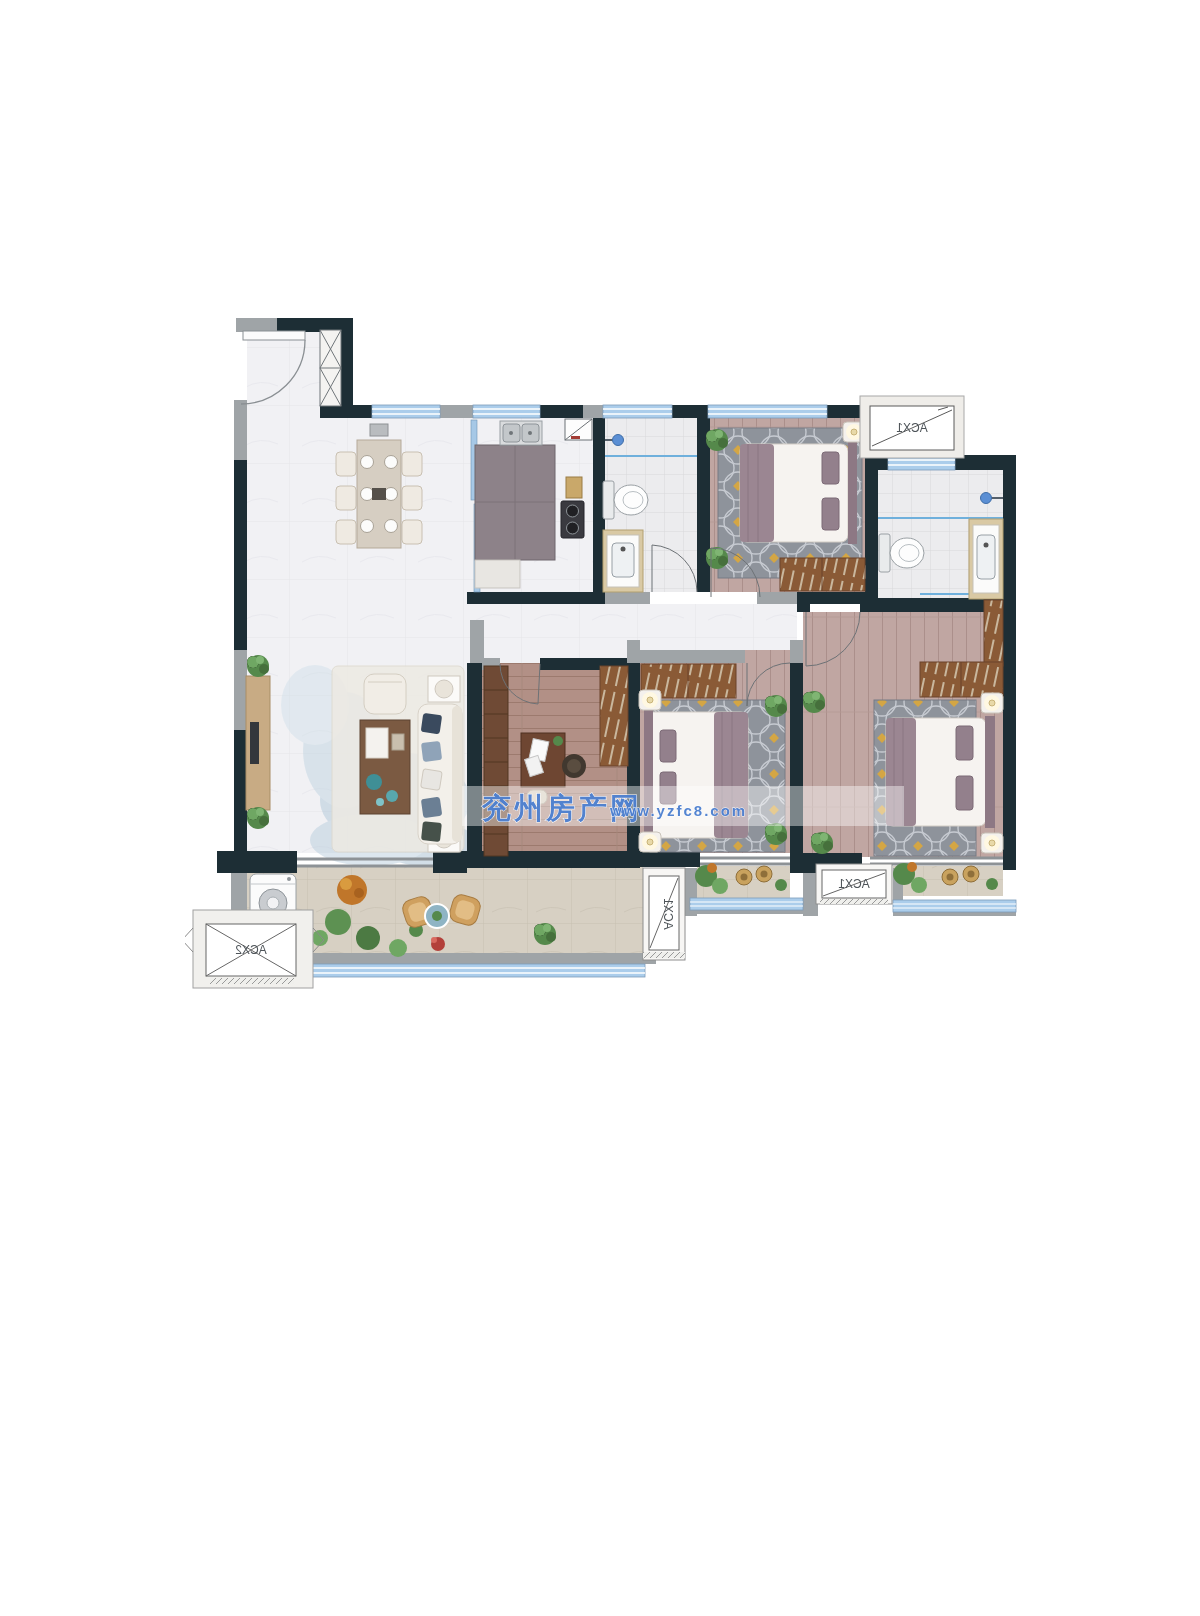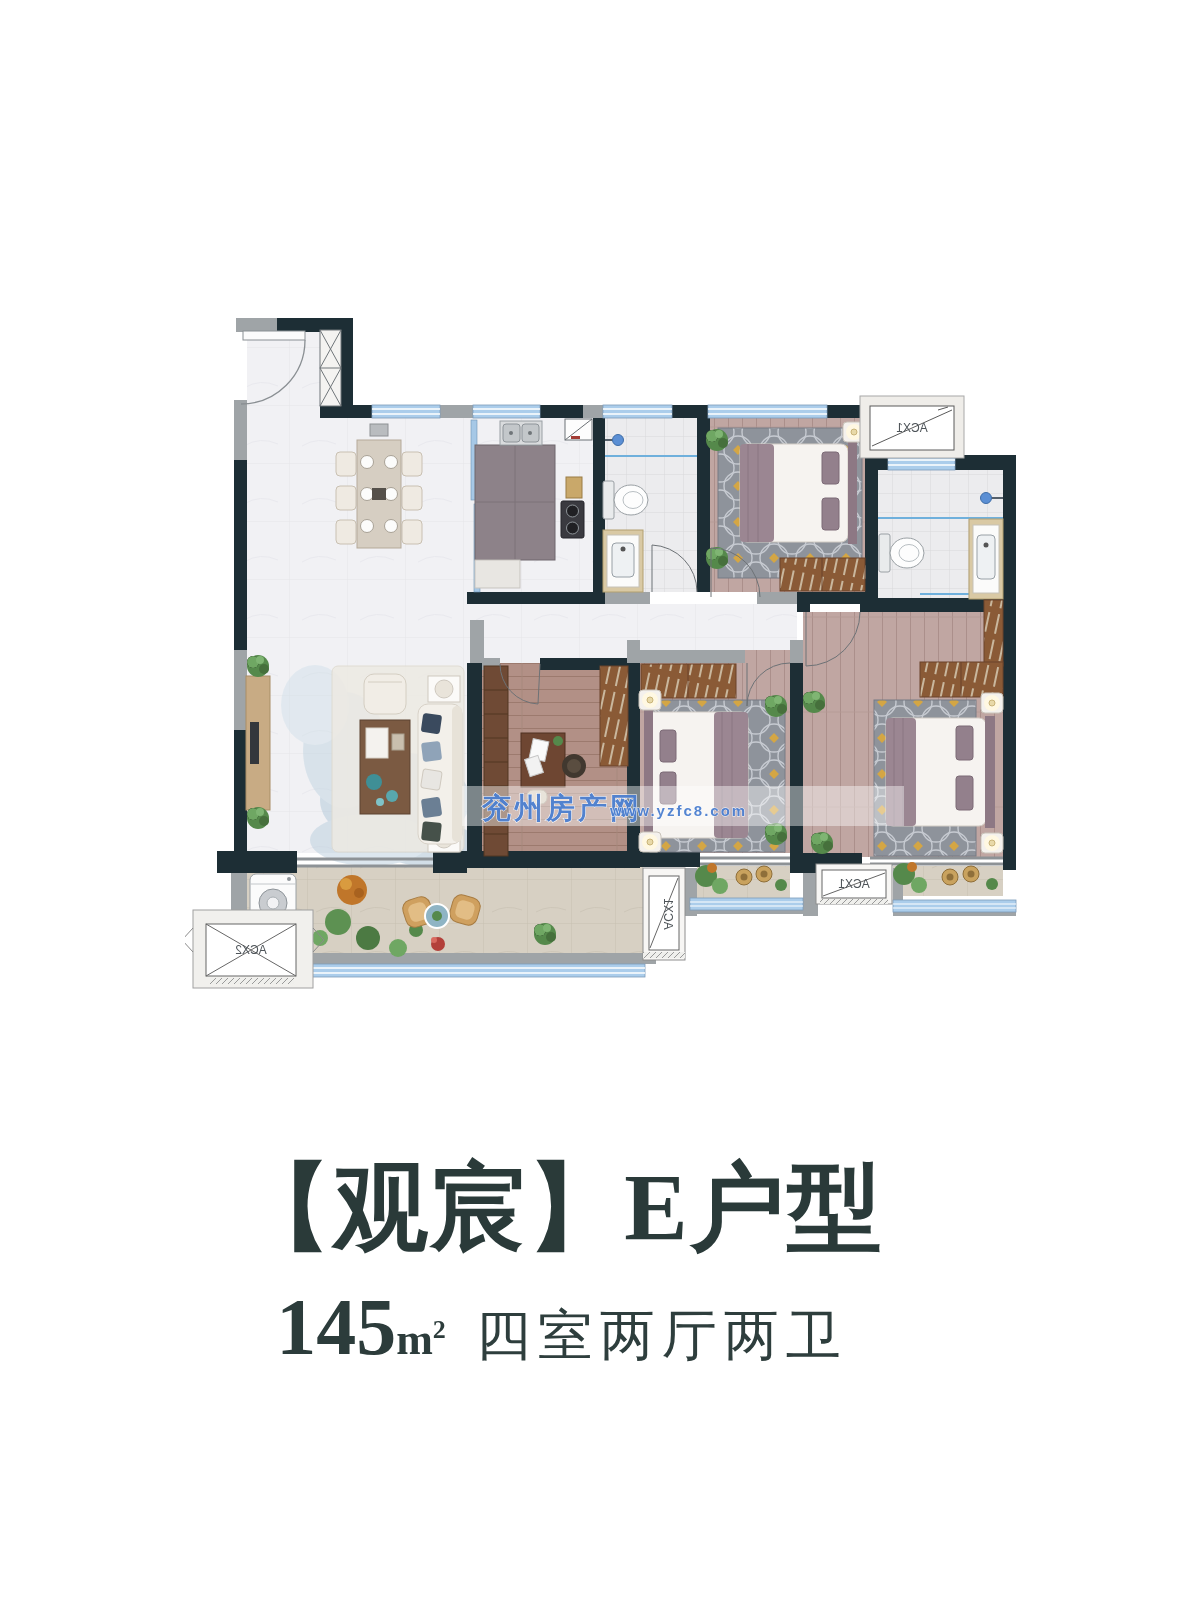--- a/index.html
+++ b/index.html
@@ -534,22 +534,14 @@
     <text class="aclabel" transform="translate(251,954) scale(-1,1)">ACX2</text>
   </g>
 
   <g>
     <rect x="462" y="786" width="442" height="40" fill="#ffffff" opacity="0.42"></rect>
     <text x="482" y="818" font-size="29" fill="#4c7fd0" class="wm-big">兖州房产网</text>
     <text x="610" y="816" font-size="15" fill="#4c7fd0" class="wm-small">www.yzfc8.com</text>
   </g>
 </svg>
 
-<div class="caption">
-  <div class="caption-title">【观宸】E户型</div>
-  <div class="caption-sub">
-    <span class="area">145</span>
-        <span class="unit"><span>m</span><sup>2</sup></span>
-    <span class="layout">四室两厅两卫</span>
-  </div>
+
 </div>
 
-</div>
-
 </body></html>

